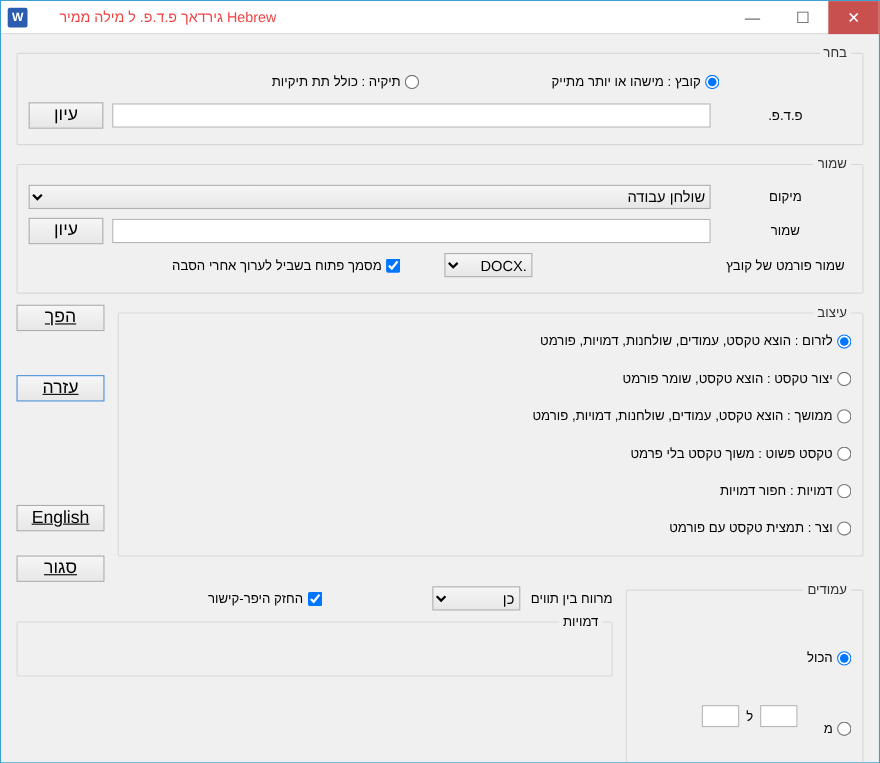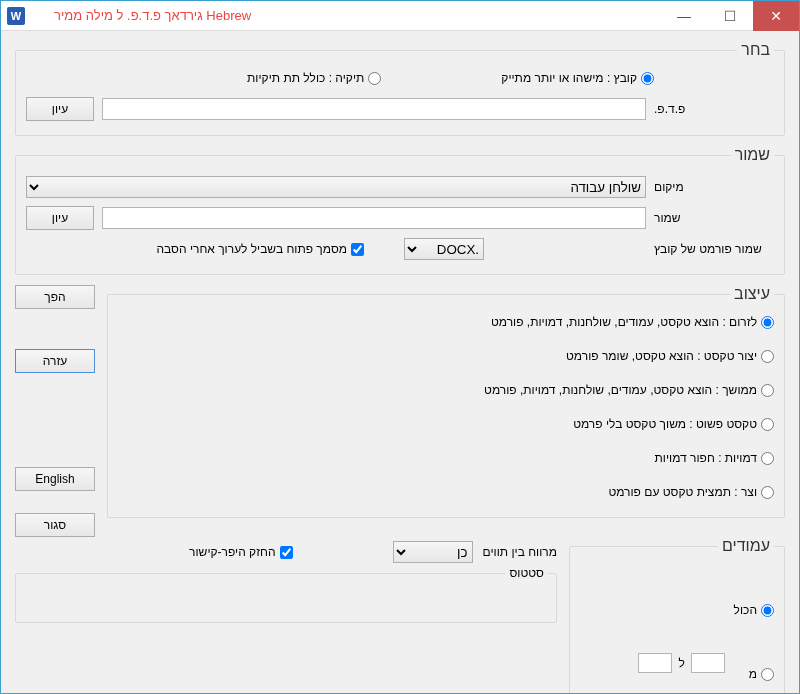--- a/index.html
+++ b/index.html
@@ -48,56 +48,56 @@
   .win-min, .win-max { color:#555; font-size:14px; }
   .content { padding: 10px 14px 10px 14px; }
   fieldset {
     border: 1px solid #d8d8d8;
     border-radius: 2px;
     margin: 0 0 10px 0;
     padding: 12px 10px 14px 10px;
     position: relative;
   }
   legend {
-    font-size: 16px;
+    font-size: 12px;
     padding: 0 4px;
     color: #333;
   }
   .row { display:flex; align-items:center; gap:8px; margin-bottom:8px; }
   .row:last-child { margin-bottom: 0; }
-  .lbl { width: 120px; text-align: left; }
+  .lbl { width: 120px; text-align: center; }
   input[type=text] {
     flex:1;
     height: 22px;
     border: 1px solid #b5b5b5;
     background: #fff;
     padding: 0 4px;
   }
   select {
     height: 22px;
     border: 1px solid #aeaeae;
     background: linear-gradient(#f6f6f6,#e7e7e7);
   }
   .btn {
     min-width: 68px;
     height: 24px;
     border: 1px solid #adadad;
     background: linear-gradient(#f6f6f6,#e7e7e7);
-    font-size: 12px;
+    font-size: 16px;
     cursor: pointer;
     display: inline-flex;
     align-items: center;
     justify-content: center;
   }
   .radio-row { display:flex; gap:120px; margin-bottom: 12px; padding-right:120px;}
   .radio-item, .check-item { display:flex; align-items:center; gap:4px; }
   .layout-body { display:flex; gap:12px; align-items:flex-start; }
   .layout-options { flex:1; }
   .layout-options .radio-item { margin-bottom: 20px; }
-  .side-btns { width: 80px; display:flex; flex-direction:column; gap:22px; padding-top:0px;}
+  .side-btns { width: 80px; display:flex; flex-direction:column; gap:22px; padding-top:0px;text-decoration:underline;}
   .side-btns .btn { width: 100%; }
   .bottom-area { display:flex; gap:12px; align-items:flex-start; }
   .pages-box { width: 216px; padding-left: 20px; }
   .pages-inner .radio-item { margin-bottom: 14px; margin-top: 36px; }
   .from-to { display:flex; align-items:center; gap:6px; margin-right: 18px;}
   .from-to input { width: 34px; height:20px; border:1px solid #b5b5b5; background:#fff; text-align:center;}
   .right-stack { flex:1; display:flex; flex-direction:column; gap:10px; }
   .line-ctrls { display:flex; align-items:center; gap:100px; padding-top:4px;}
   .status-box {
     border:1px solid #d8d8d8;
@@ -238,19 +238,19 @@
             <select style="width:80px">
               <option>כן</option>
             </select>
           </div>
           <label class="check-item">
             <input type="checkbox" checked="" style="">
             <span>החזק היפר-קישור</span>
           </label>
         </div>
         <div class="status-box">
-          <span class="status-legend">סטטוס</span>
+          <span class="status-legend">דמויות</span>
         </div>
       </div>
     </div>
 
   </div>
 </div>
 
 </body></html>

